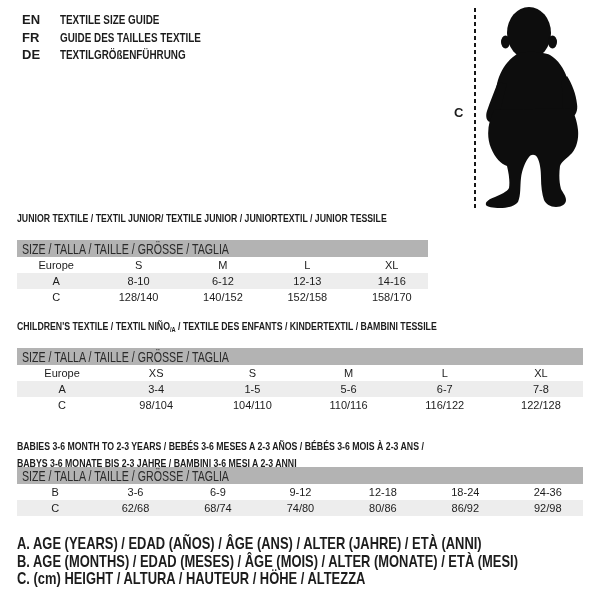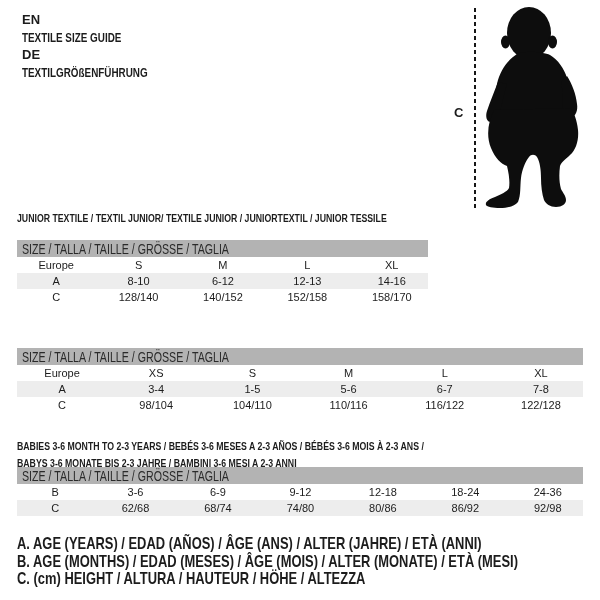--- a/index.html
+++ b/index.html
@@ -6,21 +6,21 @@
   html, body { width: 600px; height: 600px; background: #ffffff; }
   body { font-family: "Liberation Sans", sans-serif; color: #1c1c1c; position: relative; overflow: hidden; }
 
   .canvas { position: absolute; inset: 0; width: 600px; height: 600px; background: #ffffff; }
 
   
   .cond { display: inline-block; transform: scaleX(0.76); transform-origin: 0 50%; white-space: nowrap; }
 
   
   .lang-guide { position: absolute; left: 22px; top: 11px; }
-  .lang-row { display: flex; line-height: 17.5px; font-size: 13px; font-weight: bold; flex-direction: column; }
+  .lang-row { display: flex; line-height: 17.5px; font-size: 13px; font-weight: bold; }
   .lang-code { width: 38px; }
 
   
   .dash-line { position: absolute; left: 474px; top: 8px; width: 2px; height: 200px;
                background: repeating-linear-gradient(to bottom, #161616 0 4px, transparent 4px 7px); }
   .height-label { position: absolute; left: 454px; top: 105px; font-size: 13px; font-weight: bold; }
   .silhouette { position: absolute; left: 484px; top: 4px; }
 
   
   .sec-title { position: absolute; left: 17px; font-size: 11.5px; font-weight: bold; line-height: 15px; white-space: nowrap; }
@@ -59,20 +59,24 @@
 <body>
 
 <div class="canvas">
 
   <div class="lang-guide">
     <div class="lang-row">
       <span class="lang-code">EN</span>
       <span class="cond">TEXTILE SIZE GUIDE</span>
     </div>
     <div class="lang-row">
+      <span class="lang-code">FR</span>
+      <span class="cond">GUIDE DES TAILLES TEXTILE</span>
+    </div>
+    <div class="lang-row">
       <span class="lang-code">DE</span>
       <span class="cond">TEXTILGRÖßENFÜHRUNG</span>
     </div>
   </div>
 
   <div class="dash-line"></div>
   <div class="height-label">C</div>
   <svg class="silhouette" width="112" height="206" viewBox="0 0 112 206" xmlns="http://www.w3.org/2000/svg">
     <g fill="#0d0d0d">
       <ellipse cx="45" cy="29" rx="22" ry="26"></ellipse>
@@ -108,20 +112,23 @@
     </div>
     <div class="t-row">
       <span class="t-cell t-label">C</span>
       <span class="t-cell">128/140</span>
       <span class="t-cell">140/152</span>
       <span class="t-cell">152/158</span>
       <span class="t-cell">158/170</span>
     </div>
   </div>
 
+  <div class="sec-title" id="children-title">
+    <span class="cond"><span>CHILDREN'S TEXTILE / TEXTIL NIÑO</span><sub class="sub">/A</sub><span> / TEXTILE DES ENFANTS / KINDERTEXTIL / BAMBINI TESSILE</span></span>
+  </div>
   <div class="size-table ct">
     <div class="t-bar">
       <span class="cond">SIZE / TALLA / TAILLE / GRÖSSE / TAGLIA</span>
     </div>
     <div class="t-row">
       <span class="t-cell t-label">Europe</span>
       <span class="t-cell">XS</span>
       <span class="t-cell">S</span>
       <span class="t-cell">M</span>
       <span class="t-cell">L</span>

